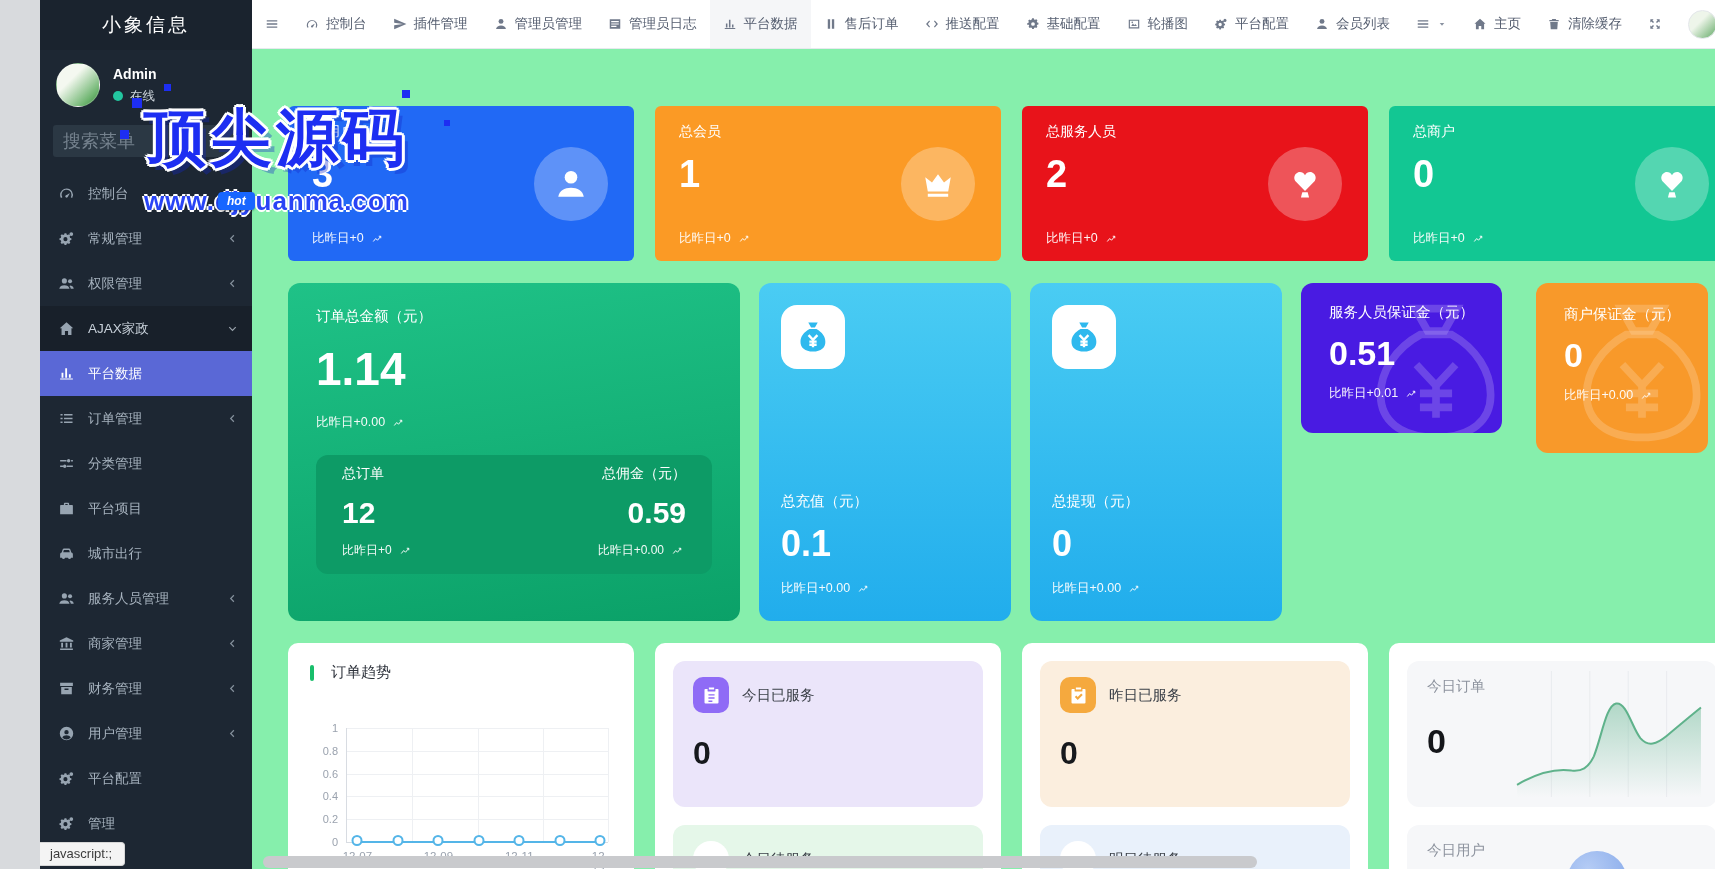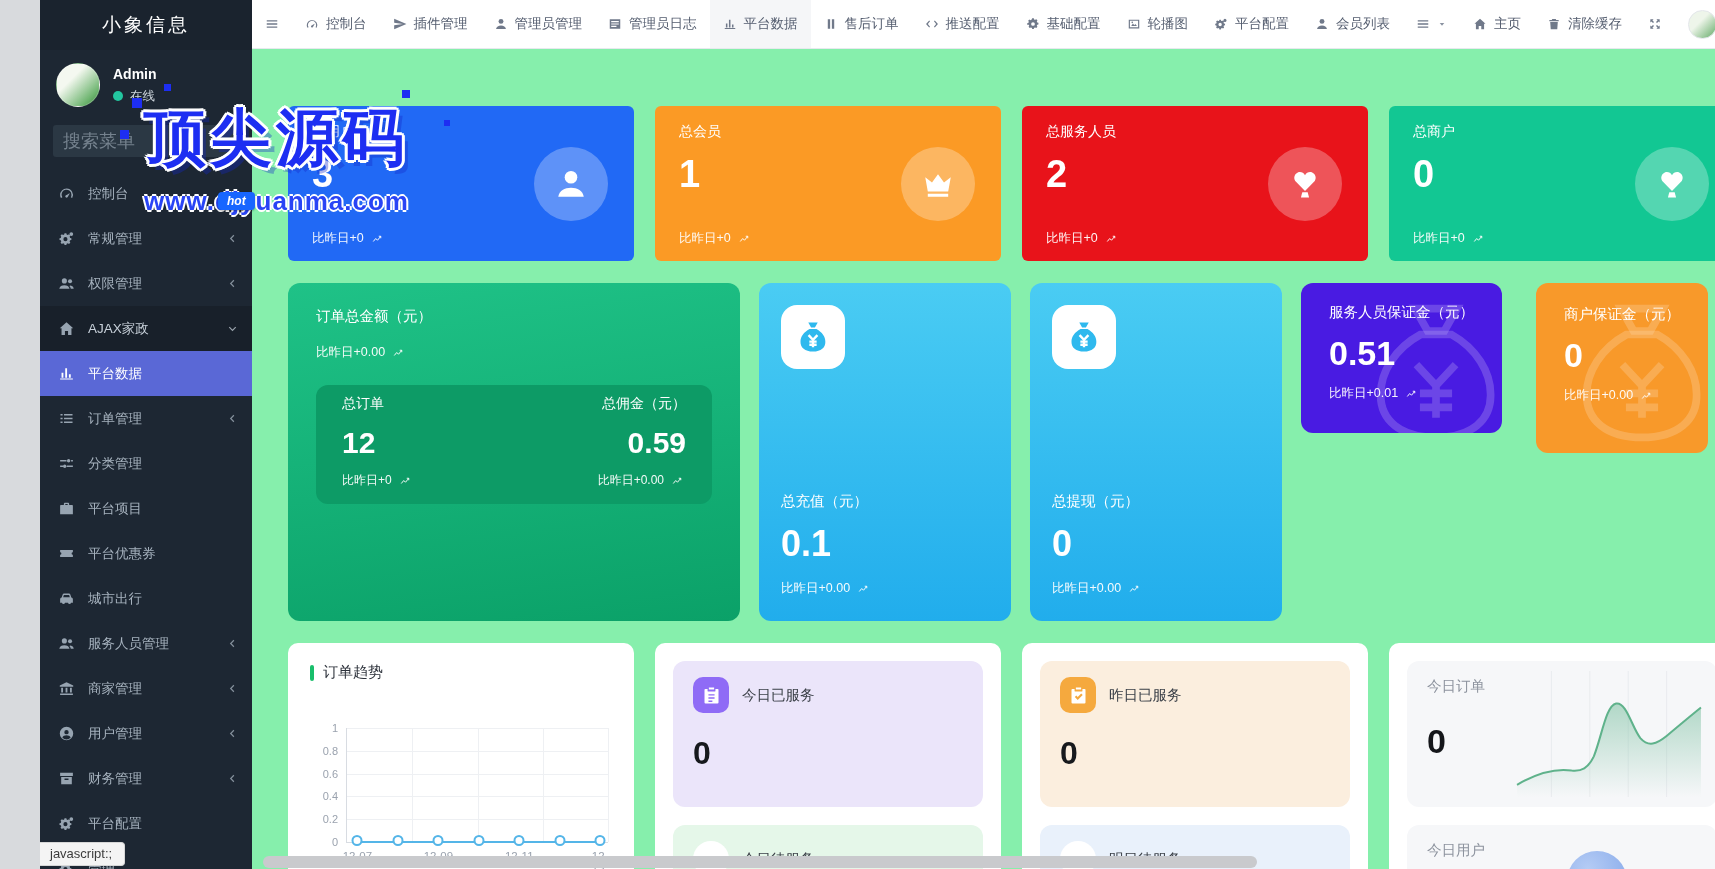--- a/index.html
+++ b/index.html
@@ -73,21 +73,21 @@
   .pcard{height:150px;background:#491be2;border-radius:12px;color:#fff;padding:20px 28px;box-sizing:border-box;position:relative;overflow:hidden;}
   .ocard{height:170px;background:#f8992a;border-radius:12px;color:#fff;padding:22px 28px;box-sizing:border-box;position:relative;overflow:hidden;}
   .dep-title{font-size:14.5px;}
   .dep-value{font-size:34px;font-weight:bold;margin-top:12px;}
   .pcard .delta,.ocard .delta{margin-top:12px;}
   .bag-ghost{position:absolute;right:-18px;top:6px;width:168px;height:168px;color:rgba(255,255,255,.35);opacity:.55;}
 
   .row3{position:absolute;left:248px;top:643px;display:flex;gap:21px;}
   .wcard{background:#fff;border-radius:10px;width:346px;height:320px;box-sizing:border-box;}
   .wcard.chart{padding:20px 22px;}
-  .chart-head{display:flex;align-items:center;gap:9px;font-size:15px;color:#2c313a;}
+  .chart-head{display:flex;align-items:center;gap:17px;font-size:15px;color:#2c313a;}
   .hbar{width:4px;height:16px;background:#19be6b;border-radius:2px;}
   .plot{position:relative;margin:46px 4px 0 36px;height:114px;border-left:1px solid #d8dce2;border-bottom:1px solid #d8dce2;}
   .hgrid{position:absolute;left:0;right:0;height:1px;background:#eef0f3;}
   .vgrid{position:absolute;top:0;bottom:0;width:1px;background:#eef0f3;}
   .ytick{position:absolute;right:calc(100% + 9px);transform:translateY(-50%);font-size:11px;color:#9aa2ae;}
   .xtick{position:absolute;top:calc(100% + 8px);transform:translateX(-50%);font-size:11.5px;color:#9aa2ae;}
   .dline{position:absolute;bottom:-1px;left:3%;width:95%;height:2px;background:#54b5e8;border-radius:2px;}
   .pdot{position:absolute;bottom:-4px;width:7px;height:7px;border:2px solid #54b5e8;background:#fff;border-radius:50%;transform:translateX(-50%);}
 
   .wcard.mid{padding:18px;}
@@ -236,28 +236,20 @@
         <span class="ico mi-icon">
             <svg viewBox="0 0 24 24" fill="currentColor">
               <path fill-rule="evenodd" d="M9.5 4h5a1.2 1.2 0 0 1 1.2 1.2V7H20a1 1 0 0 1 1 1v12H3V8a1 1 0 0 1 1-1h4.3V5.2A1.2 1.2 0 0 1 9.5 4zm.8 3h3.4V5.8h-3.4z"></path>
             </svg>
           </span>
         <span>平台项目</span>
       </div>
       <div class="menu-item">
         <span class="ico mi-icon">
             <svg viewBox="0 0 24 24" fill="currentColor">
-              <path d="M3 7h18v3.2a1.8 1.8 0 0 0 0 3.6V17H3v-3.2a1.8 1.8 0 0 0 0-3.6z"></path>
-            </svg>
-          </span>
-        <span>平台优惠券</span>
-      </div>
-      <div class="menu-item">
-        <span class="ico mi-icon">
-            <svg viewBox="0 0 24 24" fill="currentColor">
               <path d="M5.2 10.5l1.4-4A2 2 0 0 1 8.5 5h7a2 2 0 0 1 1.9 1.4l1.4 4.1A2.5 2.5 0 0 1 21 13v5h-2.6a2.2 2.2 0 0 1-4.3 0H9.9a2.2 2.2 0 0 1-4.3 0H3v-5a2.5 2.5 0 0 1 2.2-2.5zm2.1-.4h9.4l-1-3.1H8.3z"></path>
             </svg>
           </span>
         <span>城市出行</span>
       </div>
       <div class="menu-item">
         <span class="ico mi-icon">
             <svg viewBox="0 0 24 24" fill="currentColor">
               <circle cx="9" cy="8.3" r="3.6"></circle>
               <path d="M1.8 19.5c.5-3.4 3.5-5 7.2-5s6.7 1.6 7.2 5z"></path>
@@ -281,37 +273,37 @@
         <span>商家管理</span>
         <span class="ico arr">
             <svg viewBox="0 0 24 24" fill="none" stroke="currentColor" stroke-width="2.6">
               <path d="M15 5l-7 7 7 7"></path>
             </svg>
           </span>
       </div>
       <div class="menu-item">
         <span class="ico mi-icon">
             <svg viewBox="0 0 24 24" fill="currentColor">
-              <path fill-rule="evenodd" d="M12 2.5a9.5 9.5 0 1 1 0 19 9.5 9.5 0 0 1 0-19zM12 7a3.1 3.1 0 1 0 0 6.2A3.1 3.1 0 0 0 12 7zm0 7.4c-2.6 0-4.9 1.1-5.9 3.1a7.6 7.6 0 0 0 11.8 0c-1-2-3.3-3.1-5.9-3.1z"></path>
-            </svg>
-          </span>
-        <span>用户管理</span>
+              <path d="M3 4h18v4.5H3zM4.5 10h15v10h-15zm4.7 2v2.2h5.6V12z"></path>
+            </svg>
+          </span>
+        <span>财务管理</span>
         <span class="ico arr">
             <svg viewBox="0 0 24 24" fill="none" stroke="currentColor" stroke-width="2.6">
               <path d="M15 5l-7 7 7 7"></path>
             </svg>
           </span>
       </div>
       <div class="menu-item">
         <span class="ico mi-icon">
             <svg viewBox="0 0 24 24" fill="currentColor">
-              <path d="M3 4h18v4.5H3zM4.5 10h15v10h-15zm4.7 2v2.2h5.6V12z"></path>
-            </svg>
-          </span>
-        <span>财务管理</span>
+              <path fill-rule="evenodd" d="M12 2.5a9.5 9.5 0 1 1 0 19 9.5 9.5 0 0 1 0-19zM12 7a3.1 3.1 0 1 0 0 6.2A3.1 3.1 0 0 0 12 7zm0 7.4c-2.6 0-4.9 1.1-5.9 3.1a7.6 7.6 0 0 0 11.8 0c-1-2-3.3-3.1-5.9-3.1z"></path>
+            </svg>
+          </span>
+        <span>用户管理</span>
         <span class="ico arr">
             <svg viewBox="0 0 24 24" fill="none" stroke="currentColor" stroke-width="2.6">
               <path d="M15 5l-7 7 7 7"></path>
             </svg>
           </span>
       </div>
       <div class="menu-item">
         <span class="ico mi-icon">
             <svg viewBox="0 0 24 24" fill="currentColor">
               <path fill-rule="evenodd" d="M9.2 4.5h2.6l.4 1.9c.6.1 1.1.3 1.6.6l1.7-1 1.9 1.9-1 1.7c.3.5.5 1 .6 1.6l1.9.4v2.6l-1.9.4c-.1.6-.3 1.1-.6 1.6l1 1.7-1.9 1.9-1.7-1c-.5.3-1 .5-1.6.6l-.4 1.9H9.2l-.4-1.9a6.8 6.8 0 0 1-1.6-.6l-1.7 1-1.9-1.9 1-1.7a6.8 6.8 0 0 1-.6-1.6l-1.9-.4v-2.6l1.9-.4c.1-.6.3-1.1.6-1.6l-1-1.7 1.9-1.9 1.7 1c.5-.3 1-.5 1.6-.6zM10.5 10a2.9 2.9 0 1 0 0 5.8 2.9 2.9 0 0 0 0-5.8z"></path>
@@ -560,20 +552,21 @@
               <path d="M10.2 17.5h3.6l.9 3.5H9.3z"></path>
             </svg>
           </span>
         </div>
     </div>
   </div>
 
   <div class="row2">
     <div class="gcard">
       <div class="gcard-title">订单总金额（元）</div>
+      <div class="gcard-value">1.14</div>
       <div class="delta">
           <span>比昨日+0.00</span>
           <span class="ico trend">
             <svg viewBox="0 0 24 24" fill="none" stroke="currentColor" stroke-width="2">
               <path d="M2.5 17l5-6 3.5 3.5 6.5-8"></path>
               <path d="M13.5 6.5h4v4"></path>
             </svg>
           </span>
         </div>
       <div class="gcard-sub">

